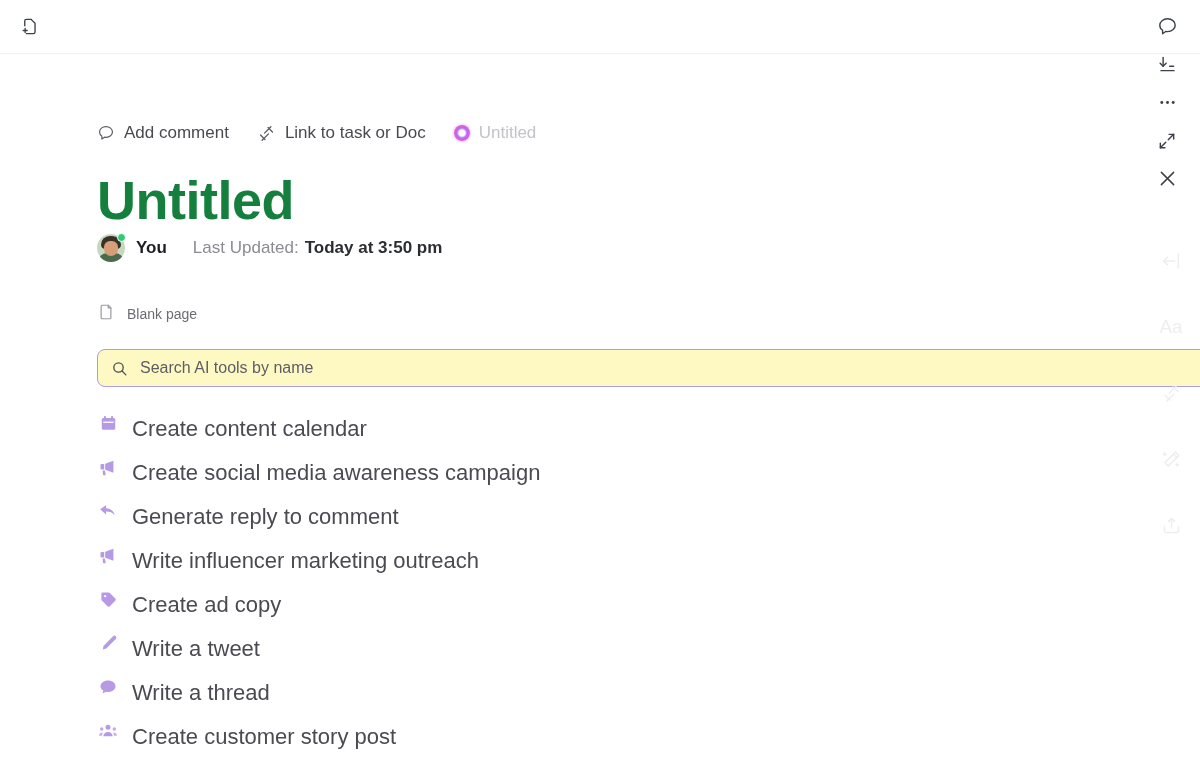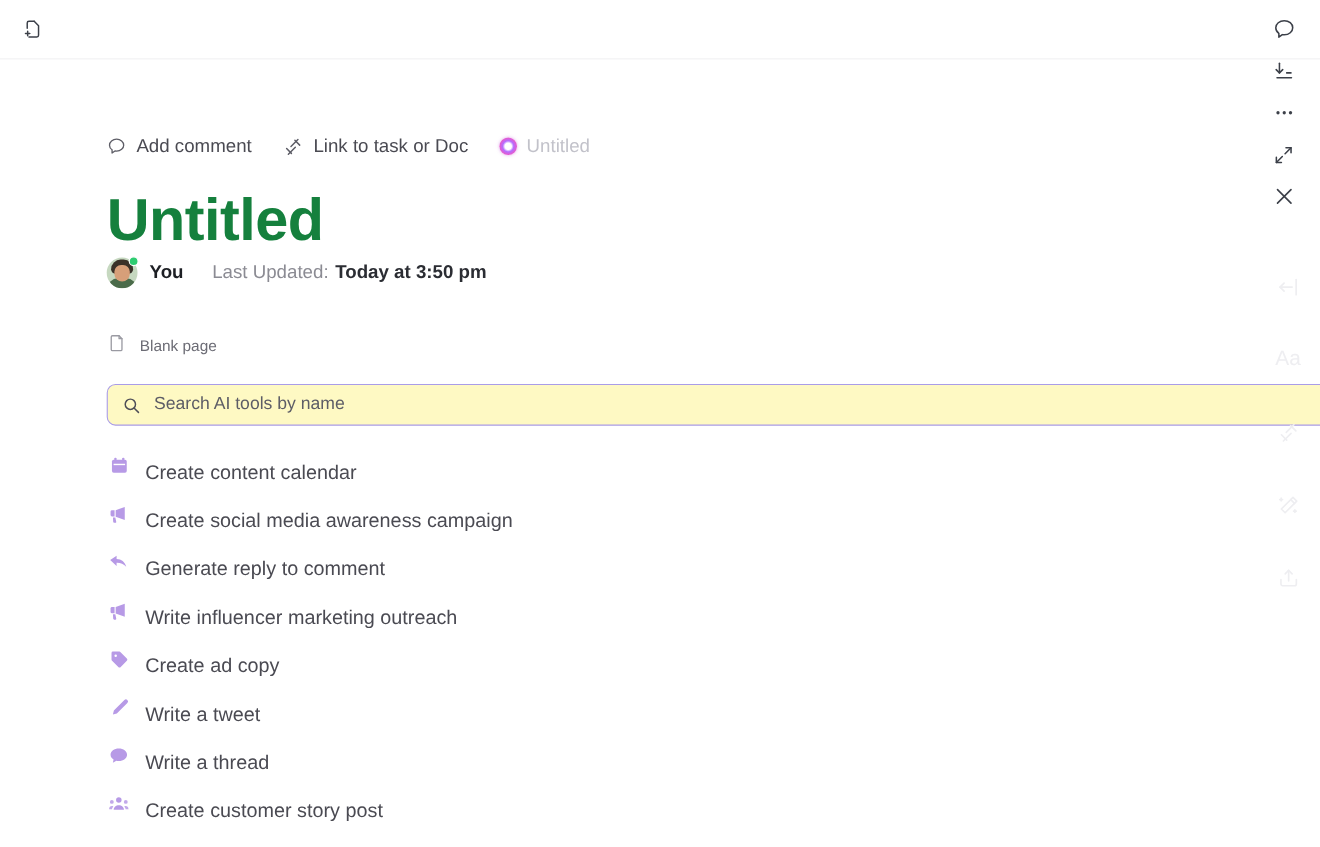--- a/index.html
+++ b/index.html
@@ -257,21 +257,21 @@
     cursor: pointer;
   }
   .tool .tic {
     width: 22px;
     display: flex;
     align-items: center;
     justify-content: center;
     flex: 0 0 22px;
   }
   .tool .tlabel {
-    font-size: 18px;
+    font-size: 22px;
     color: #4a4a52;
     margin-top: 12px;
   }
 
   
   .rail {
     position: absolute;
     top: 190px;
     right: 0;
     width: 58px;

